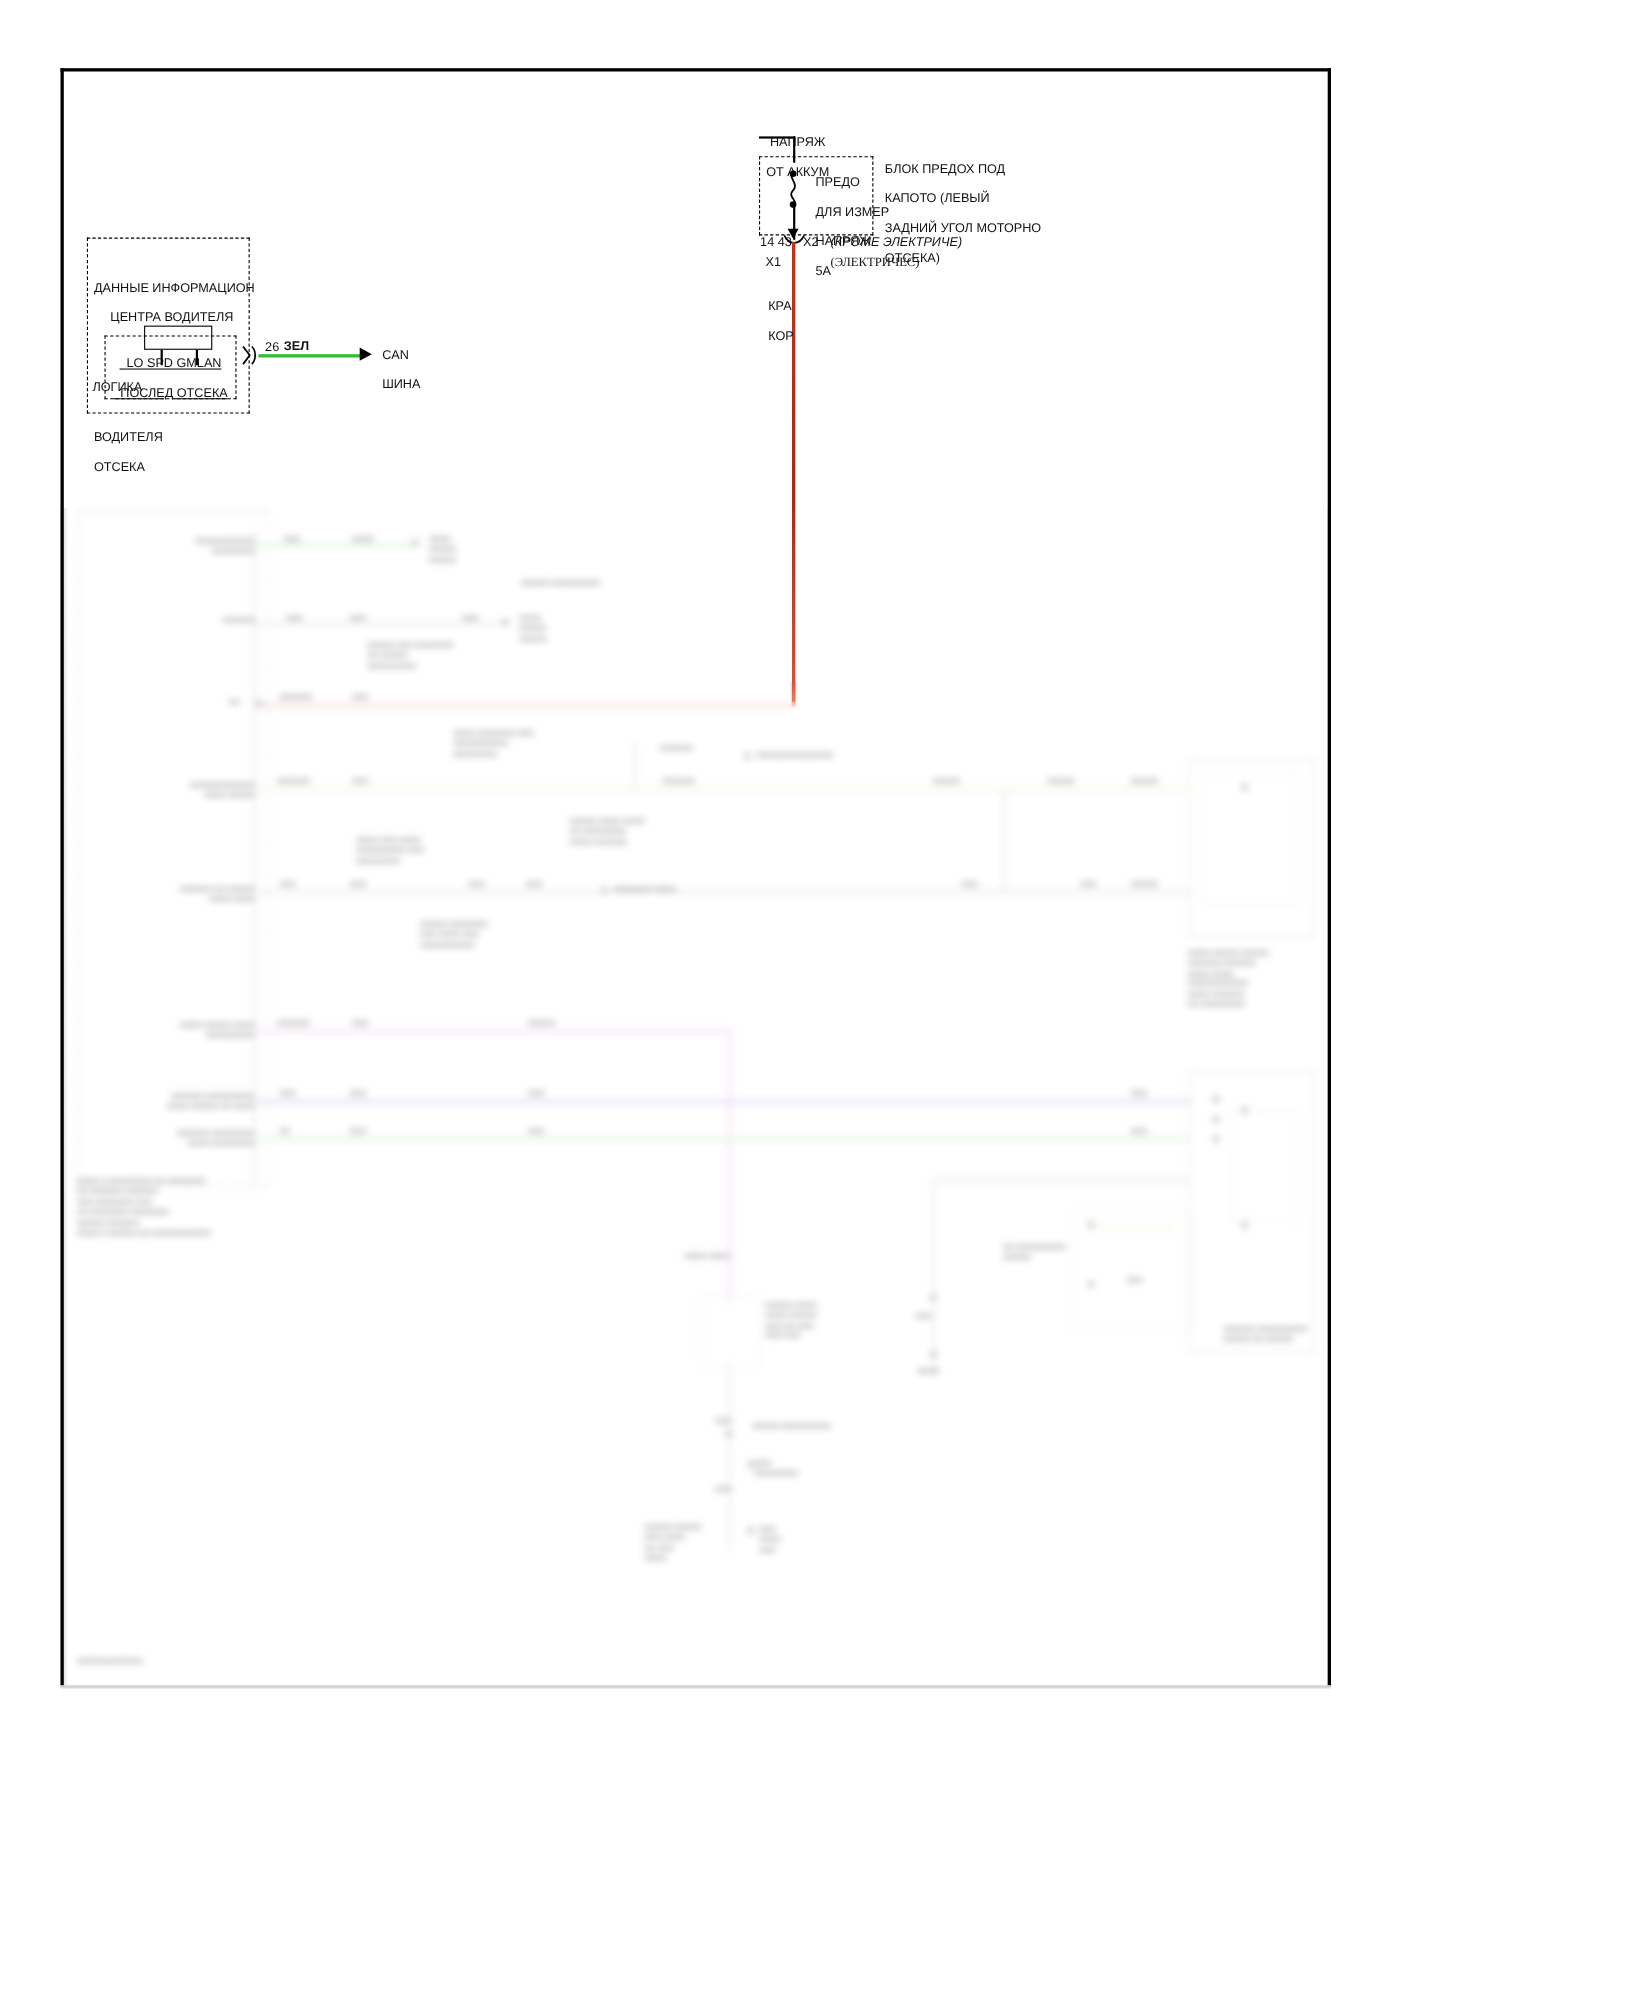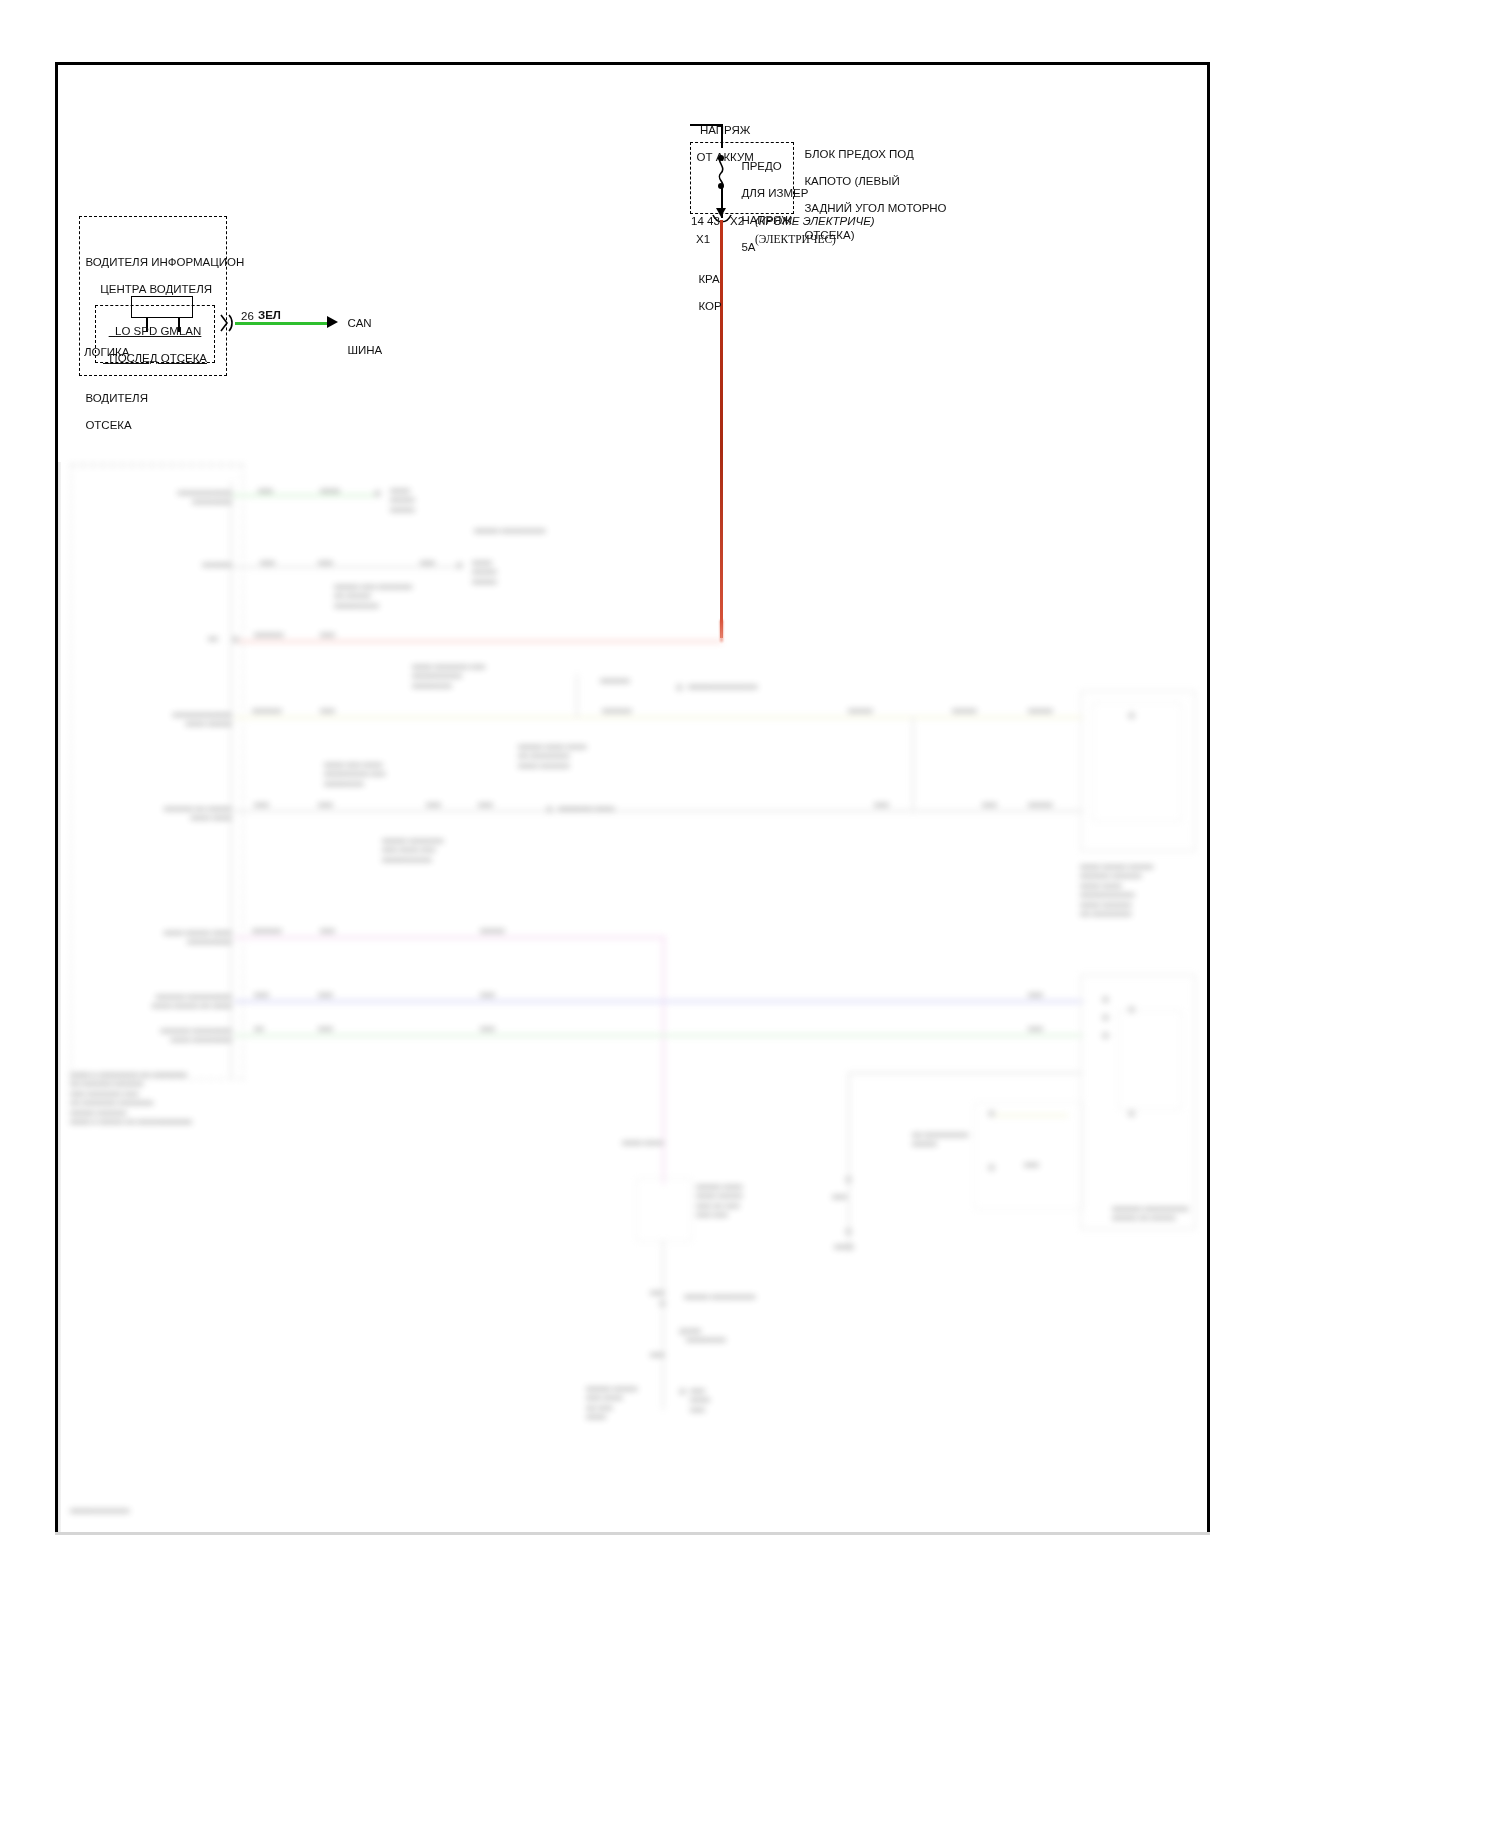--- a/index.html
+++ b/index.html
@@ -195,21 +195,21 @@
 
 <div id="page-edge-left"></div>
 <div id="page-edge-right"></div>
 <div id="page-bottom"></div>
 
 <div id="sheet-frame"></div>
 
 <div class="dash" id="dic-outer"></div>
 
 <div class="lbl c" style="left:79px;top:242px;width:148px;">
-  <span>ВОДИТЕЛЯ ИНФОРМАЦИОН</span><br>
+  <span>ДАННЫЕ ИНФОРМАЦИОН</span><br>
   <span>ЦЕНТРА ВОДИТЕЛЯ</span>
 </div>
 
 <div class="solid" id="dic-inner-box"></div>
 <div class="vline" style="left:146px;top:318px;height:14px;"></div>
 <div class="vline" style="left:178px;top:318px;height:14px;"></div>
 
 <div class="dash" id="dic-logic-box"></div>
 <div class="lbl c" style="left:95px;top:311px;width:120px;text-decoration:underline;">
   <span>LO SPD GMLAN</span><br>

